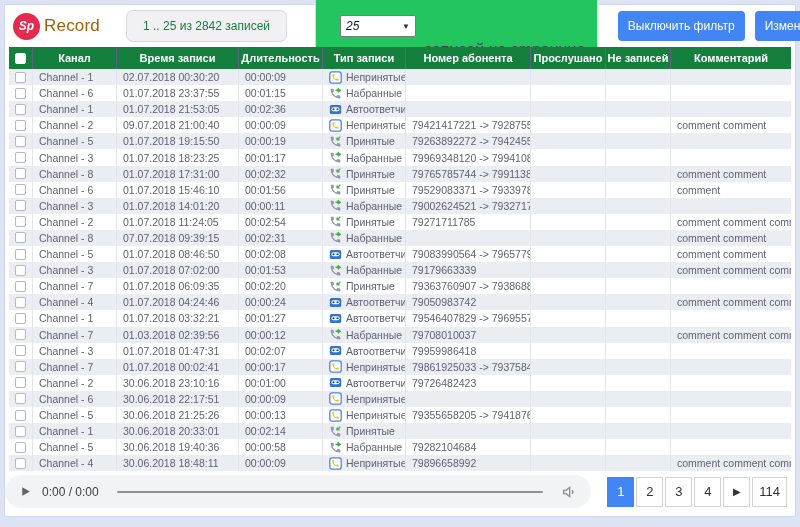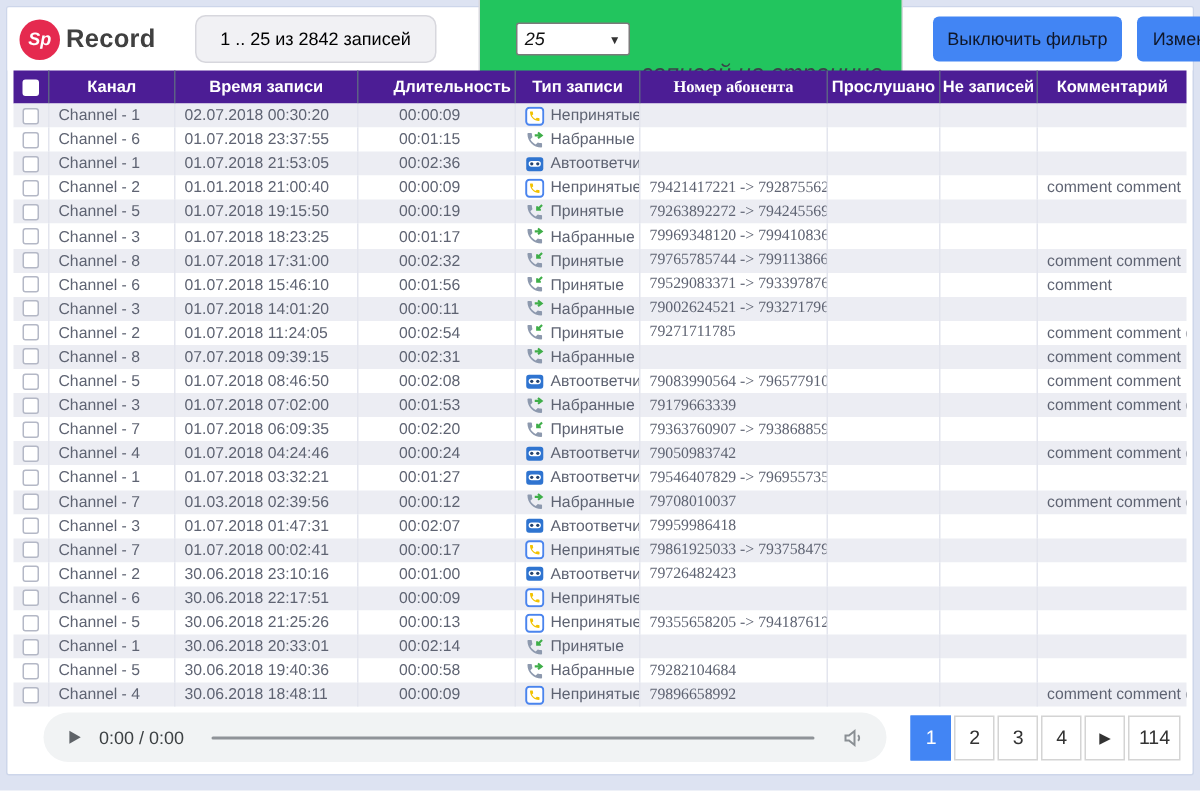--- a/index.html
+++ b/index.html
@@ -19,83 +19,83 @@
   .toolbar {
     height:42px; display:flex; align-items:center; padding:0 8px; gap:10px;
     background:#fff; flex:0 0 auto;
   }
   .logo { display:flex; align-items:center; gap:4px; margin-right:16px; }
   .logo-circle {
     width:27px; height:27px; border-radius:50%; background:#e52a4f;
     color:#fff; font-weight:bold; font-style:italic; font-size:12px;
     display:flex; align-items:center; justify-content:center;
   }
-  .logo-text { font-size:17px; font-weight:bold; color:#404040; letter-spacing:.2px; }
+  .logo-text { font-size:17px; font-weight:normal; color:#a16207; letter-spacing:.2px; }
   .records-box {
     background:#f1f1f4; border:1px solid #d7d7dd; border-radius:7px;
-    color:#000000; font-size:12px; padding:8px 16px; white-space:nowrap;
+    color:#15803d; font-size:12px; padding:8px 16px; white-space:nowrap;
   }
   .pagesize-group {
     display:flex; align-items:center; gap:8px;
     background:#22c55e; border:1px solid #d7d7dd; border-radius:7px;
     padding:5px 12px 5px 24px; margin-left:18px;font-style:italic;
   }
   .select {
     background:#fff; border:1px solid #7a7a7a; border-radius:2px;
     display:flex; align-items:center; justify-content:space-between;
     width:76px; height:22px; padding:0 5px; font-size:12px; color:#111;
     cursor:default;
   }
   .select .caret { font-size:8px; color:#333; }
   .pagesize-label { font-size:16px; color:#3c3f49; white-space:nowrap;margin-top:48px; }
   .spacer { flex:1; }
   .btn {
-    background:#4285f4; color:#0f172a; border:none; border-radius:4px;
+    background:#4285f4; color:#ffffff; border:none; border-radius:4px;
     font-family:"Liberation Sans", sans-serif;
     font-size:12px; padding:8px 10px; white-space:nowrap; cursor:pointer;
   }
   
   .table { margin:0 4px; flex:0 0 auto; }
   .thead, .trow { display:flex; align-items:center; }
   .thead {
-    background:#4c1d95; color:#fff; height:22px;
+    background:#15803d; color:#fff; height:22px;
     font-size:11px; font-weight:bold;
   }
   .thead .cell { text-align:center; border-right:1px solid #5c6185; }
   .thead .cell:last-child { border-right:none; }
   .trow { height:16.1px; font-size:10.5px; color:#5e6372;text-align:center; }
   .trow.odd { background:#ecedf3; }
   .trow.even { background:#ffffff; }
   .trow .cell {
     border-right:1px solid #e3e5ee; height:100%;
     display:flex; align-items:center; overflow:hidden; white-space:nowrap;
     padding:0 6px;
   }
   .trow .cell:last-child { border-right:none; }
   .c-check   { width:24px; flex:none; justify-content:center; padding:0 !important; }
   .thead .c-check { display:flex; align-items:center; }
   .c-channel { width:84px; flex:none; }
   .c-time    { width:122px; flex:none; }
-  .c-dur     { width:84px; flex:none;margin-left:21px; }
+  .c-dur     { width:84px; flex:none; }
   .c-type    { width:83px; flex:none; }
-  .c-num     { width:125px; flex:none;font-family:Liberation Serif, serif; }
+  .c-num     { width:125px; flex:none; }
   .c-listen  { width:75px; flex:none; }
   .c-keep    { width:65px; flex:none; }
   .c-comment { flex:1; }
   .thead .cell { display:block; line-height:22px; padding:0; height:22px; }
   .thead .c-check { display:flex; height:22px; justify-content:center; }
   .cb {
     width:11px; height:11px; background:#fff; border:1px solid #b4b8c6;
     border-radius:2px; display:inline-block;
   }
   .cb-h { border-color:#fff; }
   .ticon { width:13px; height:13px; margin-right:4px; flex:none; }
   
   .footer {
-    flex:1; display:flex; align-items:center; padding:0 8px 4px 24px; gap:8px;
+    flex:1; display:flex; align-items:center; padding:0 8px 4px 0; gap:8px;
   }
   .player {
     width:592px; height:33px; background:#f1f3f4; border-radius:17px;
     display:flex; align-items:center; padding:0 14px; gap:10px;
   }
   .play svg { display:block; }
   .ptime { font-size:12px; color:#3c4043; white-space:nowrap; }
   .ptrack { flex:1; height:2px; background:#8f9398; border-radius:1px; margin:0 8px; }
   .vol svg { display:block; }
   .pag-spacer { flex:1; }
@@ -205,21 +205,21 @@
           <div class="cell c-num"></div>
           <div class="cell c-listen"></div>
           <div class="cell c-keep"></div>
           <div class="cell c-comment"></div>
         </div>
         <div class="trow even">
           <div class="cell c-check">
             <span class="cb"></span>
           </div>
           <div class="cell c-channel">Channel - 2</div>
-          <div class="cell c-time">01.01.2018 21:00:40</div>
+          <div class="cell c-time">09.07.2018 21:00:40</div>
           <div class="cell c-dur">00:00:09</div>
           <div class="cell c-type">
             <svg class="ticon" viewBox="0 0 24 24">
               <rect x="1.5" y="1.5" width="21" height="21" rx="4" fill="#fff" stroke="#4a84ee" stroke-width="2.4"></rect>
               <g transform="translate(4.2 4.2) scale(0.65)">
                 <path d="M6.62 10.79c1.44 2.83 3.76 5.14 6.59 6.59l2.2-2.21c.27-.27.67-.36 1.02-.24 1.12.37 2.33.57 3.57.57.55 0 1 .45 1 1V20c0 .55-.45 1-1 1-9.39 0-17-7.61-17-17 0-.55.45-1 1-1h3.5c.55 0 1 .45 1 1 0 1.25.2 2.45.57 3.57.11.35.03.74-.25 1.02l-2.2 2.2z" fill="#f2c200"></path>
               </g>
             </svg>
             <span>Непринятые</span>
           </div>

